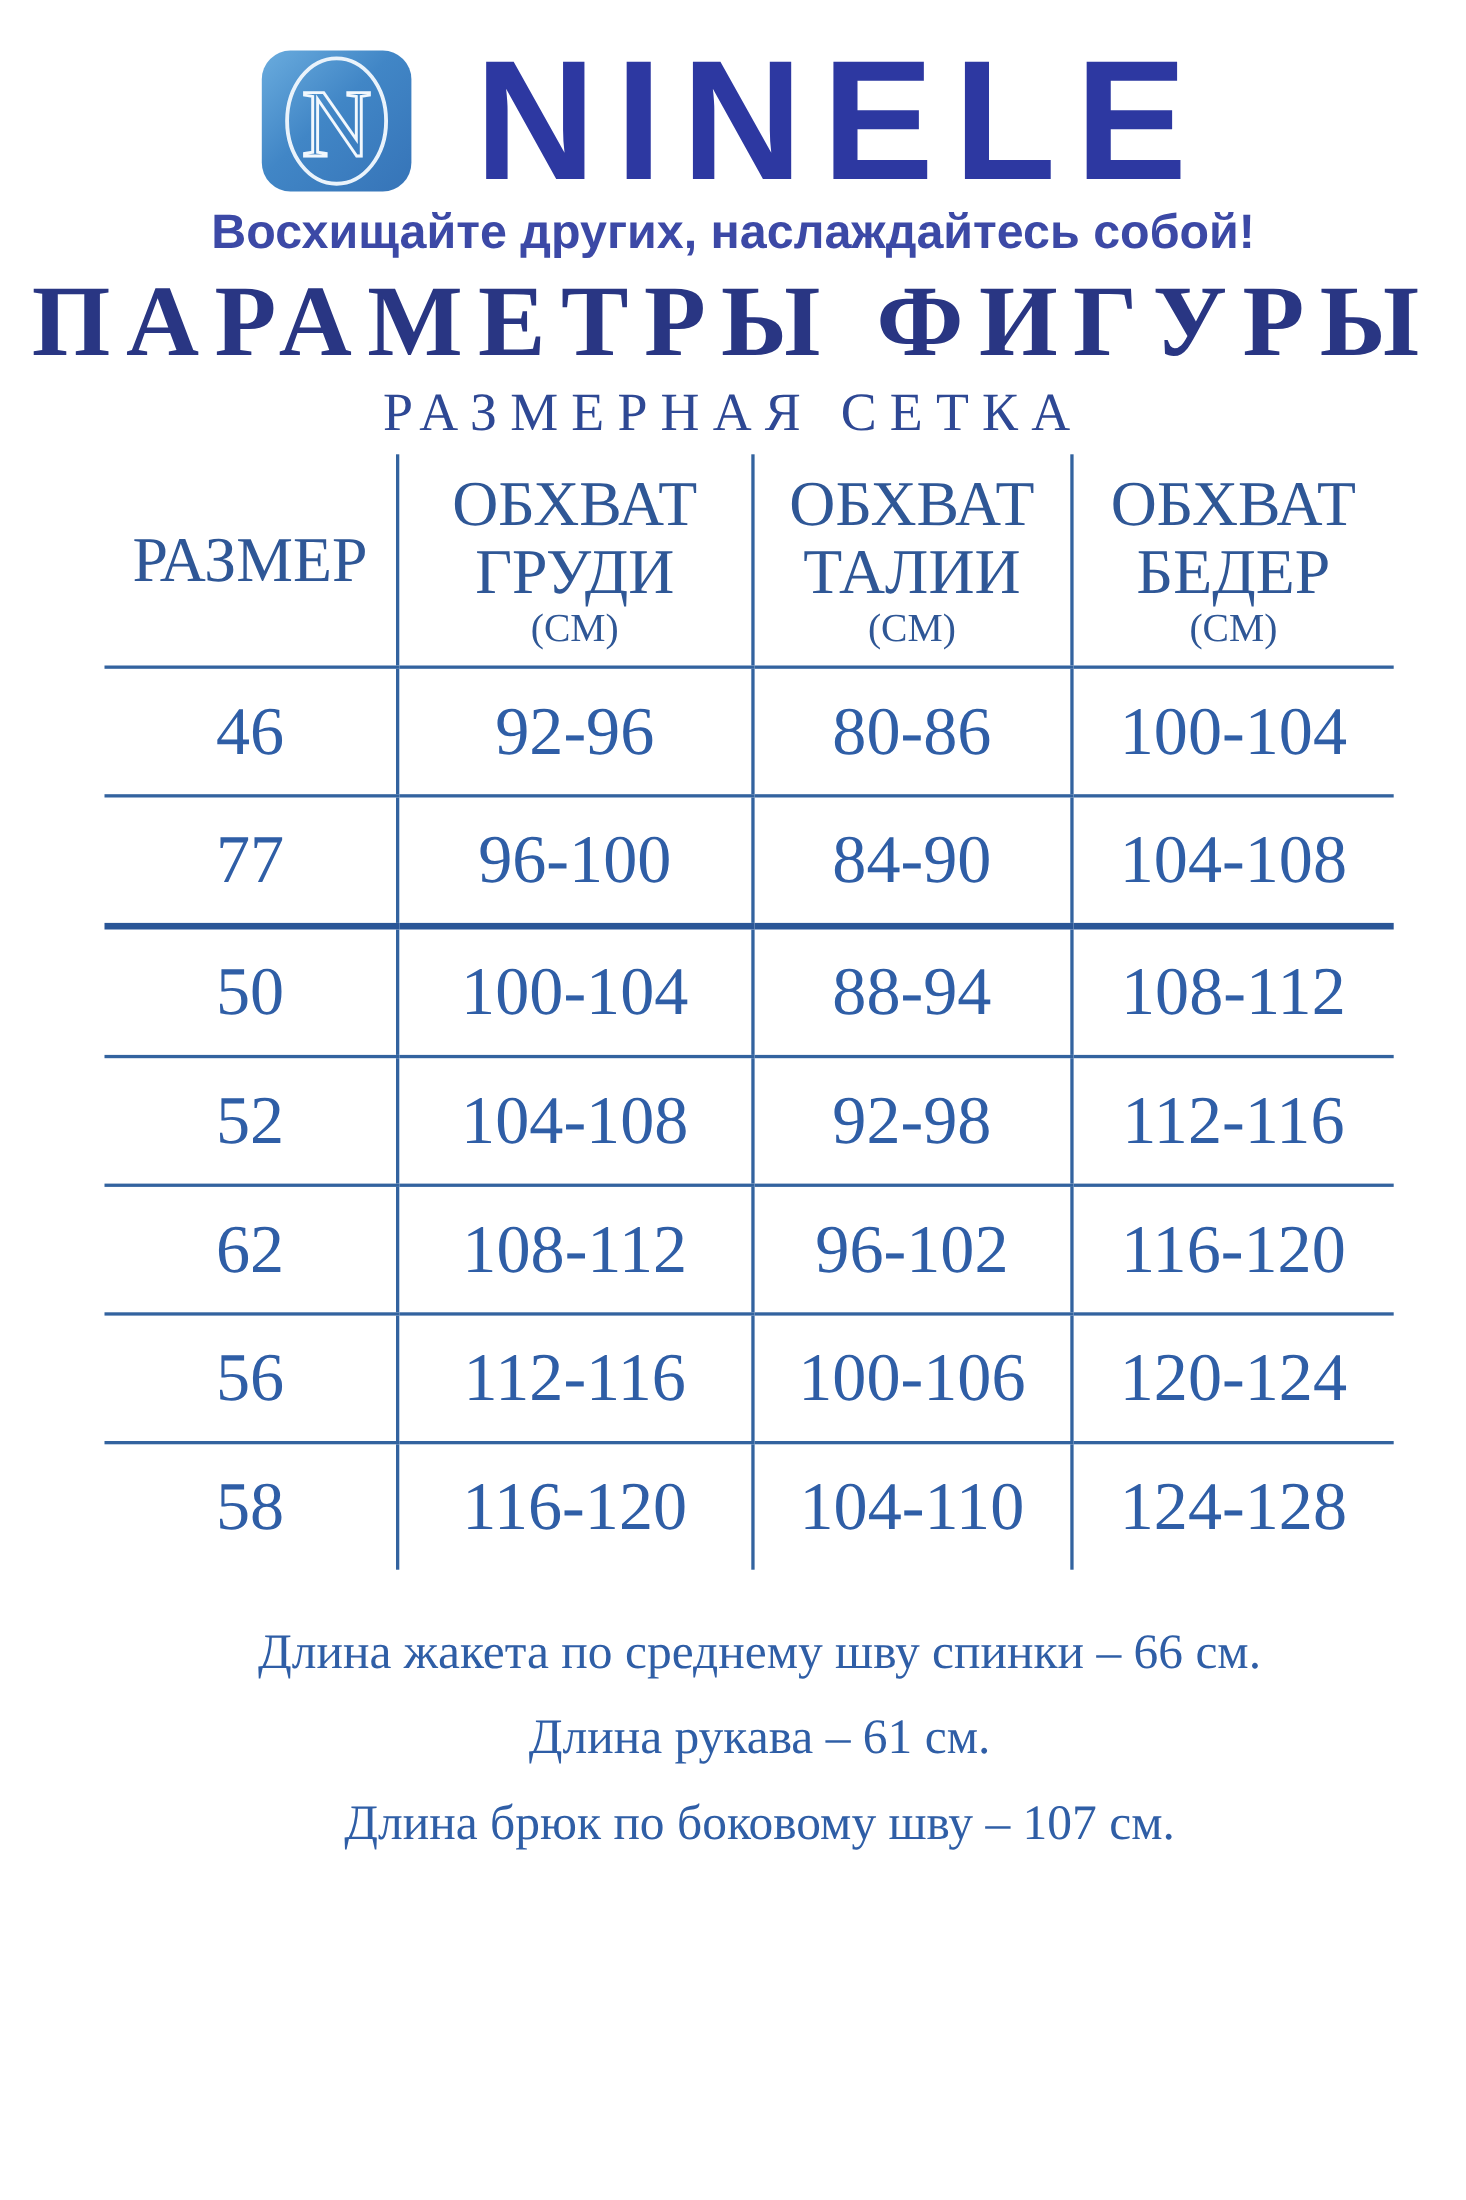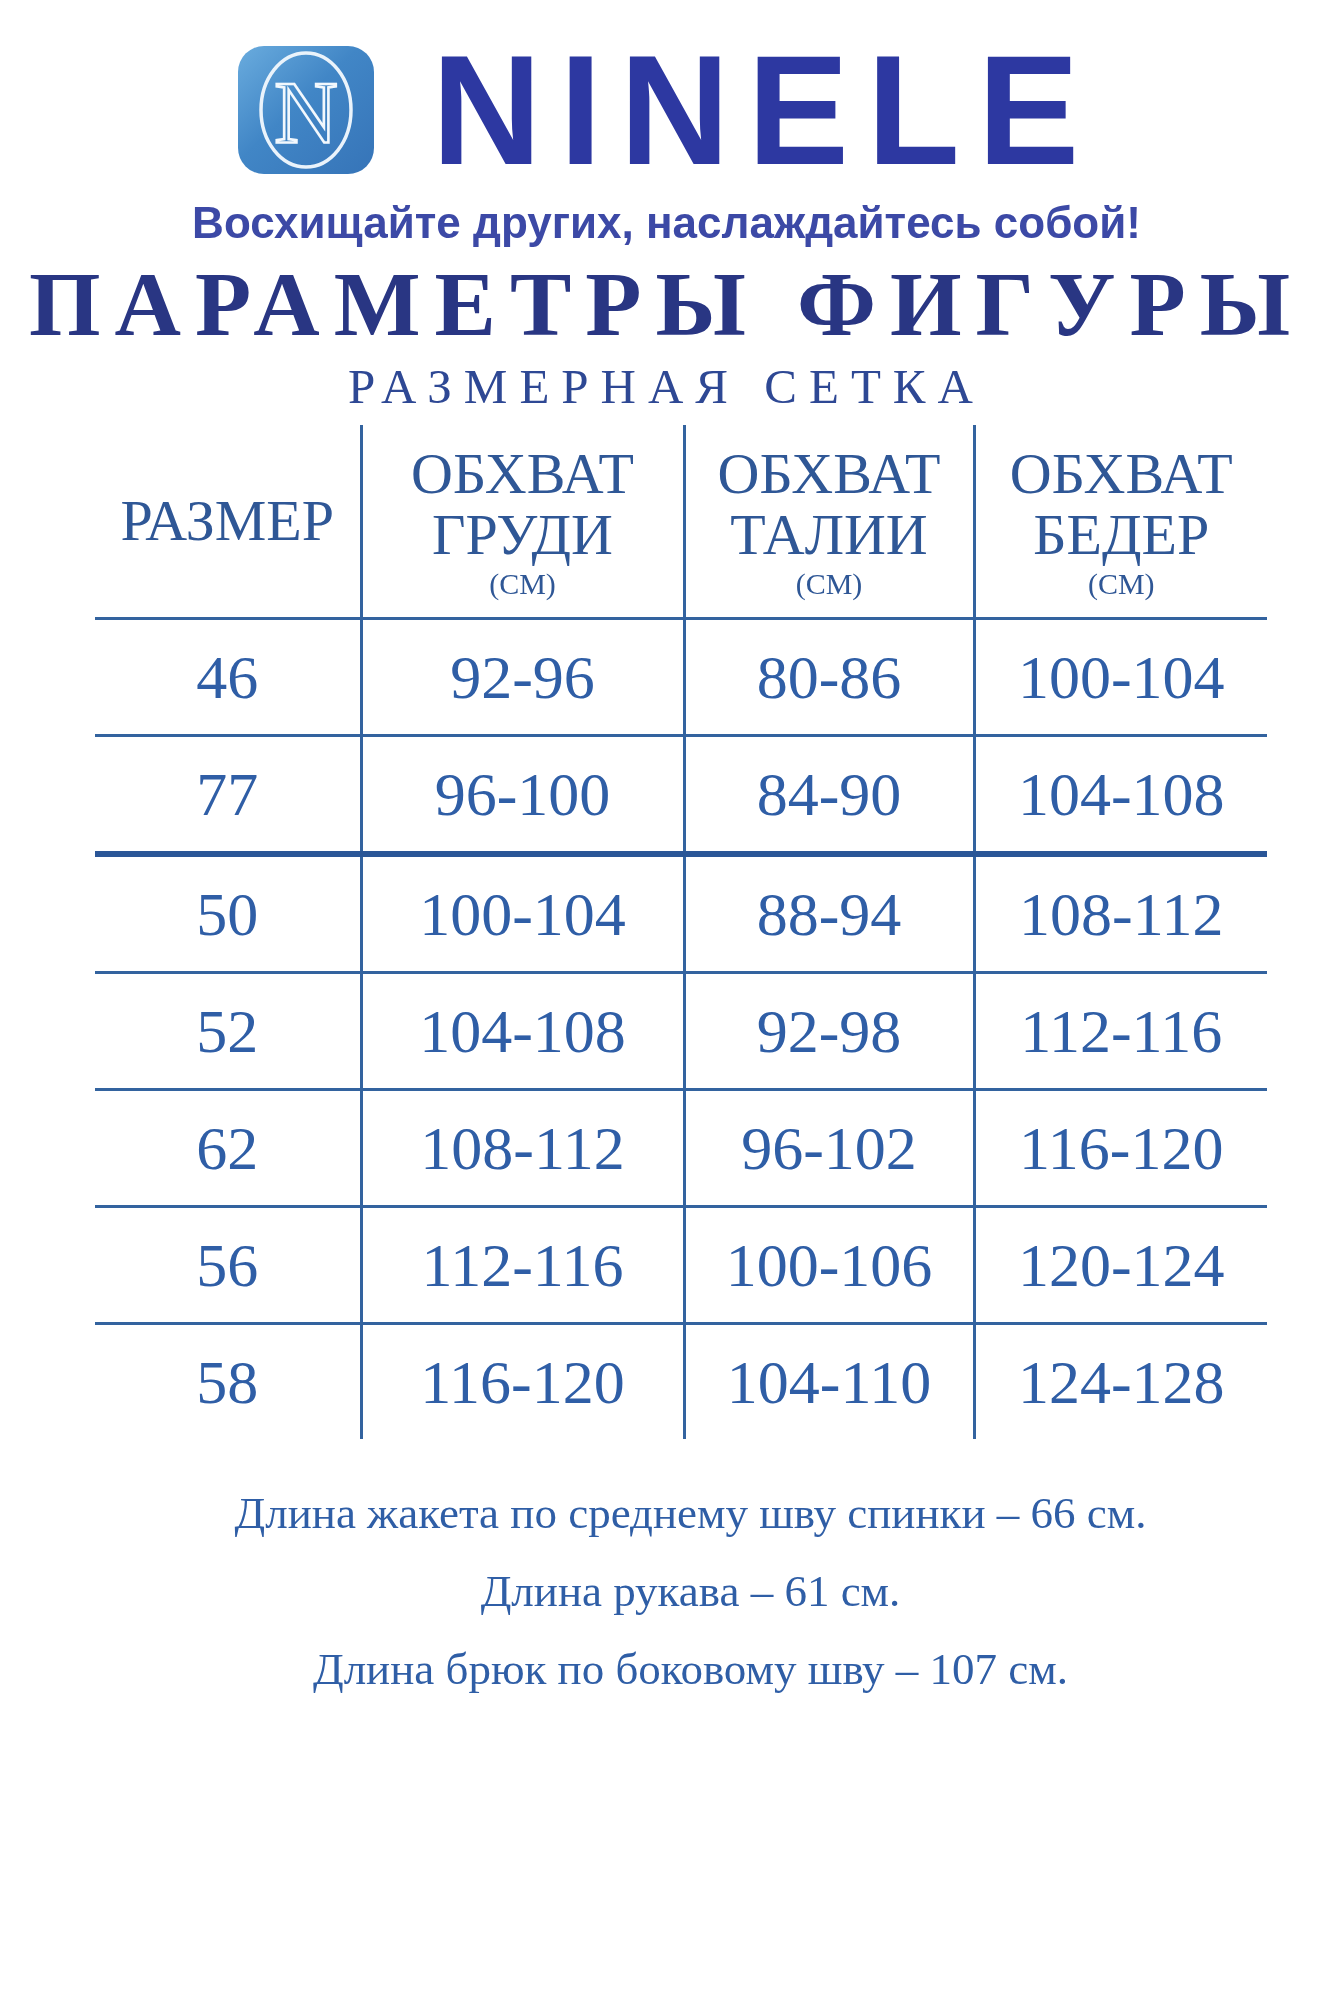--- a/index.html
+++ b/index.html
@@ -19,21 +19,21 @@
   .brand-name {
     font-family:"Liberation Sans", sans-serif;
     font-weight:700;
     font-size:152px;
     line-height:1;
     letter-spacing:18px;
     color:#2d38a1;
     transform:scaleY(1.02);
   }
   .tagline {
-    margin-top:12px;
+    margin-top:0;
     text-align:center;
     font-family:"Liberation Sans", sans-serif;
     font-weight:700;
     font-size:44px;
     color:#3c49a6;
   }
 
   
   .title {
     margin:10px 0 0;
@@ -74,21 +74,21 @@
     vertical-align:middle;
     font-weight:400;
     padding:0;
   }
   .size-table thead th {
     height:192px;
     font-size:58px;
     line-height:1.06;
     border-bottom:3px solid #33639f;
   }
-  .size-table thead th .unit { font-size:30px; display:block; margin-top:2px; }
+  .size-table thead th .unit { font-size:36px; display:block; margin-top:2px; }
   .size-table thead th .hline { display:block; }
 
   .size-table td {
     height:114px;
     font-size:62px;
     color:#2f5ea6;
   }
   .vl { border-left:3px solid #33639f; }
   tr.sep td { border-bottom:3px solid #33639f; }
   tr.sep-thick td { border-bottom:6px solid #2a5697; }

